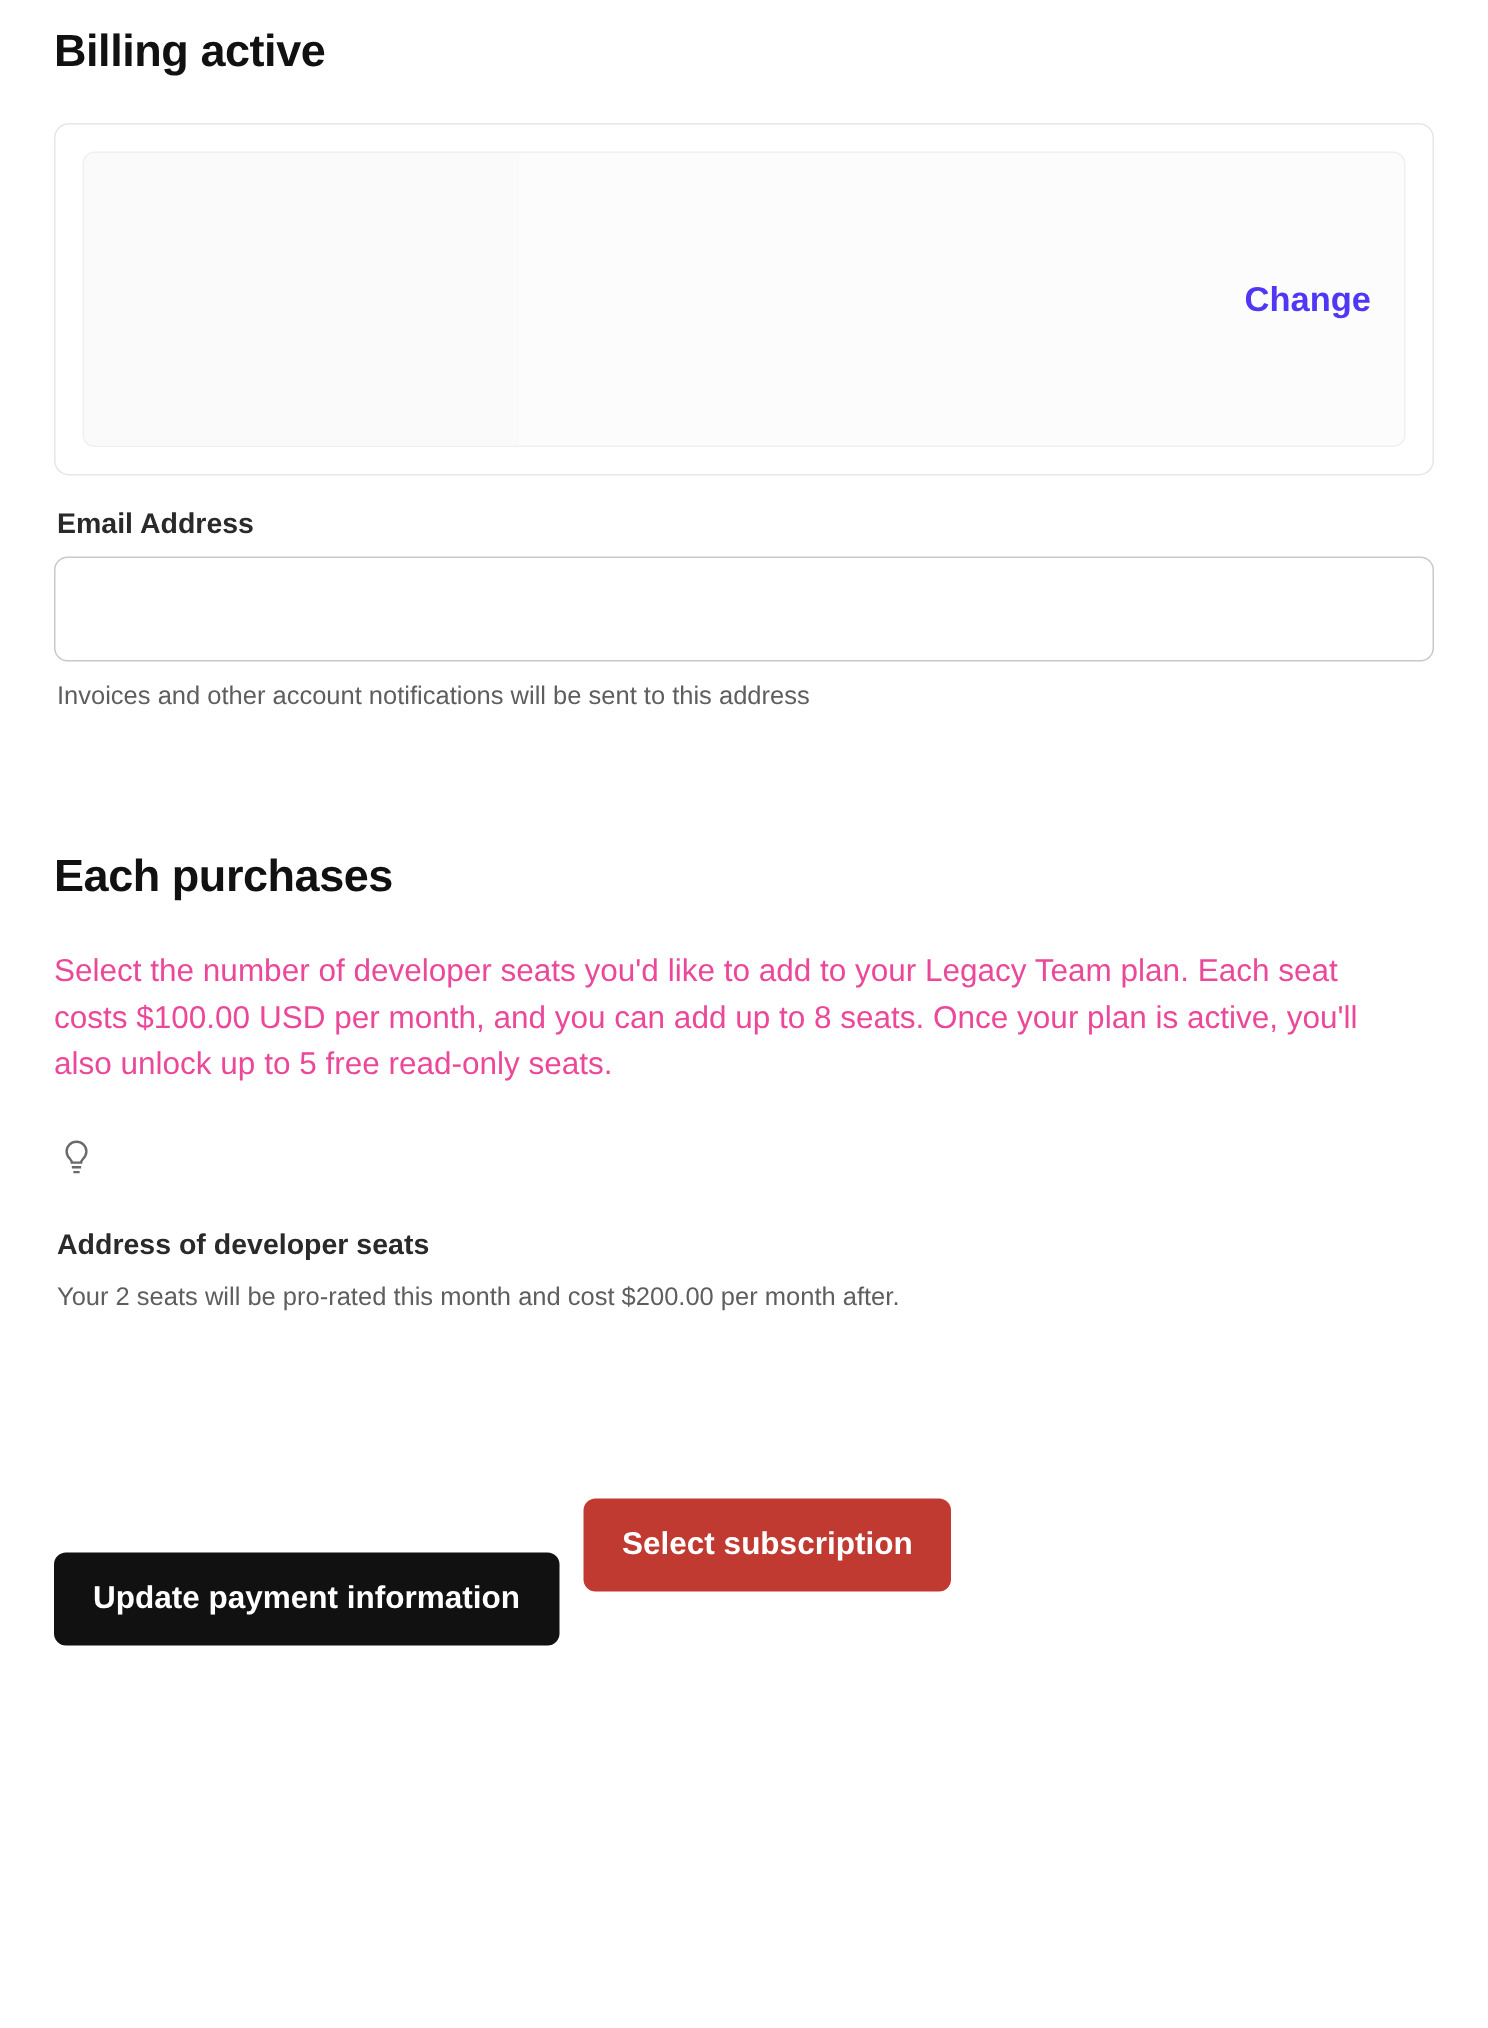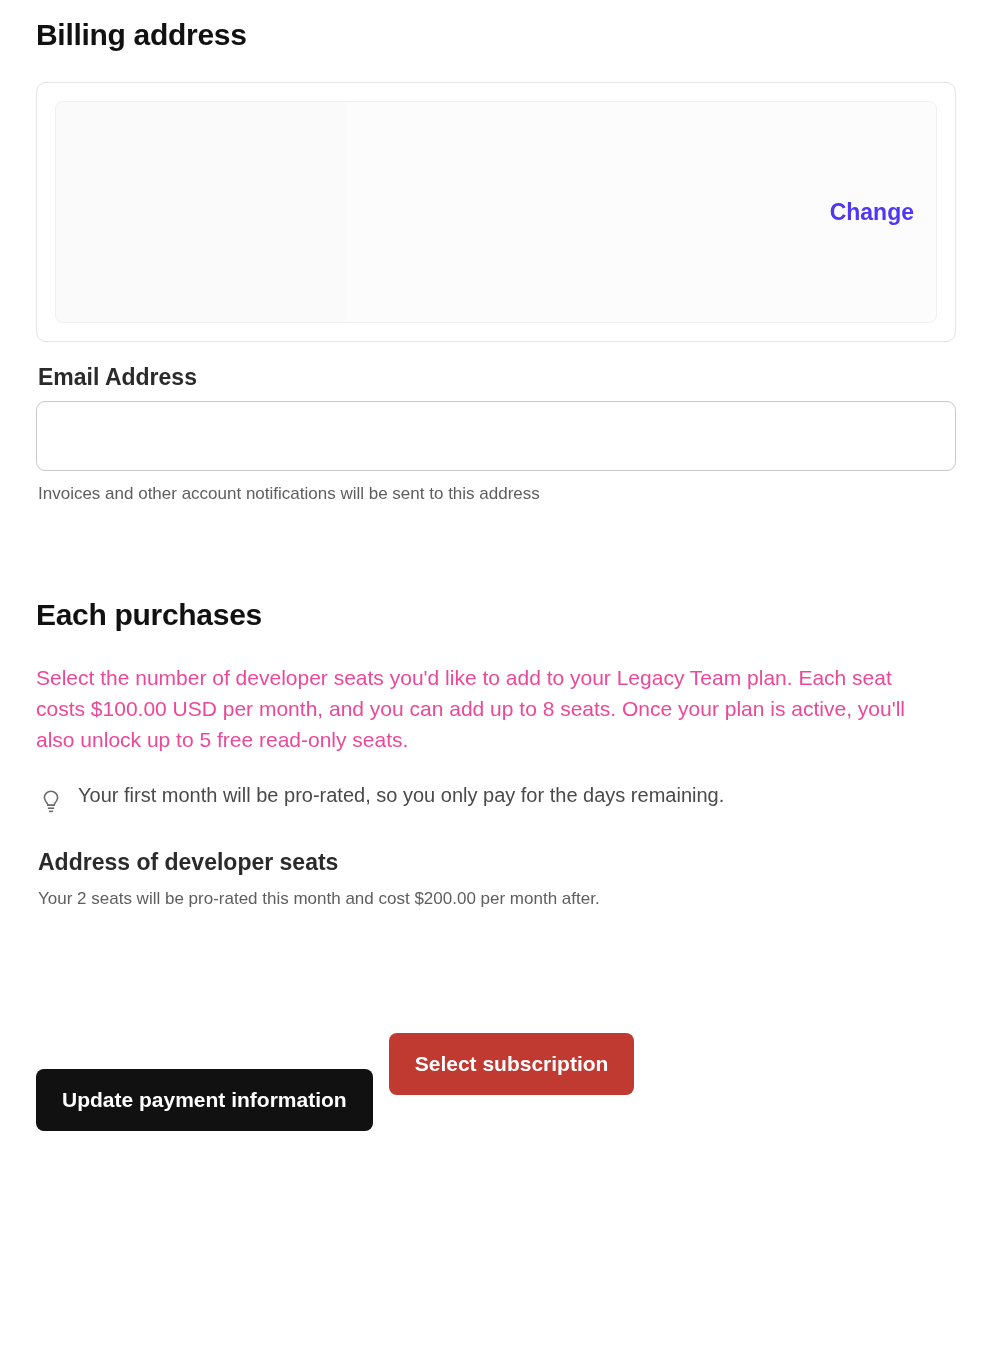--- a/index.html
+++ b/index.html
@@ -31,21 +31,21 @@
   .address-card {
     border: 1px solid #e6e6e6;
     border-radius: 10px;
     padding: 18px;
     background: #ffffff;
   }
   .address-inner {
     border: 1px solid #f0f0f0;
     border-radius: 8px;
     background: #fcfcfc;
-    height: 222px;
+    height: 197px;
     position: relative;
     display: flex;
     align-items: center;
     justify-content: flex-end;
     padding: 0 22px;
   }
   .address-inner::before {
     content: "";
     position: absolute;
     left: 0;
@@ -61,21 +61,21 @@
     color: #4f37f5;
     text-decoration: none;
     cursor: pointer;
     position: relative;
     z-index: 2;
   }
 
   
   .field-label {
     display: block;
-    font-size: 23px;
+    font-size: 19px;
     font-weight: bold;
     color: #2a2a2a;
     margin: 22px 0 10px 2px;
   }
   .text-input {
     display: block;
     width: 100%;
     height: 70px;
     border: 1px solid #c9c9c9;
     border-radius: 9px;
@@ -167,21 +167,21 @@
     white-space: nowrap;
   }
   .btn-primary { background: #111111; margin-top: 36px; }
   .btn-danger  { background: #c03a32; }
 </style>
 </head>
 <body>
 
 <div class="page">
 
-  <h2 class="section-title">Billing address</h2>
+  <h2 class="section-title">Billing active</h2>
 
   <div class="address-card">
     <div class="address-inner">
       <a class="change-link" href="#">Change</a>
     </div>
   </div>
 
   <label class="field-label">Email Address</label>
   <input class="text-input" type="text" placeholder="" style="">
   <p class="help-text">Invoices and other account notifications will be sent to this address</p>
@@ -192,21 +192,20 @@
     <p class="seat-desc">Select the number of developer seats you'd like to add to your Legacy Team plan. Each seat costs $100.00 USD per month, and you can add up to 8 seats. Once your plan is active, you'll also unlock up to 5 free read-only seats.</p>
 
     <div class="tip-row">
       <span class="tip-icon">
         <svg width="22" height="26" viewBox="0 0 22 26" fill="none" stroke="#6a6a6a" stroke-width="1.6">
           <path d="M11 2.2c-3.7 0-6.6 2.9-6.6 6.4 0 2.3 1.2 3.9 2.3 5.1.8.9 1.2 1.6 1.2 2.4h6.2c0-.8.4-1.5 1.2-2.4 1.1-1.2 2.3-2.8 2.3-5.1 0-3.5-2.9-6.4-6.6-6.4z"></path>
           <line x1="7.9" y1="19.2" x2="14.1" y2="19.2"></line>
           <line x1="8.9" y1="22.4" x2="13.1" y2="22.4"></line>
         </svg>
       </span>
-      <span class="tip-text">Your first month will be pro-rated, so you only pay for the days remaining.</span>
     </div>
 
     <label class="field-label">Address of developer seats</label>
     <p class="help-text">Your 2 seats will be pro-rated this month and cost $200.00 per month after.</p>
   </div>
 
   <div class="button-row">
     <button class="btn btn-primary">Update payment information</button>
     <button class="btn btn-danger">Select subscription</button>
   </div>

